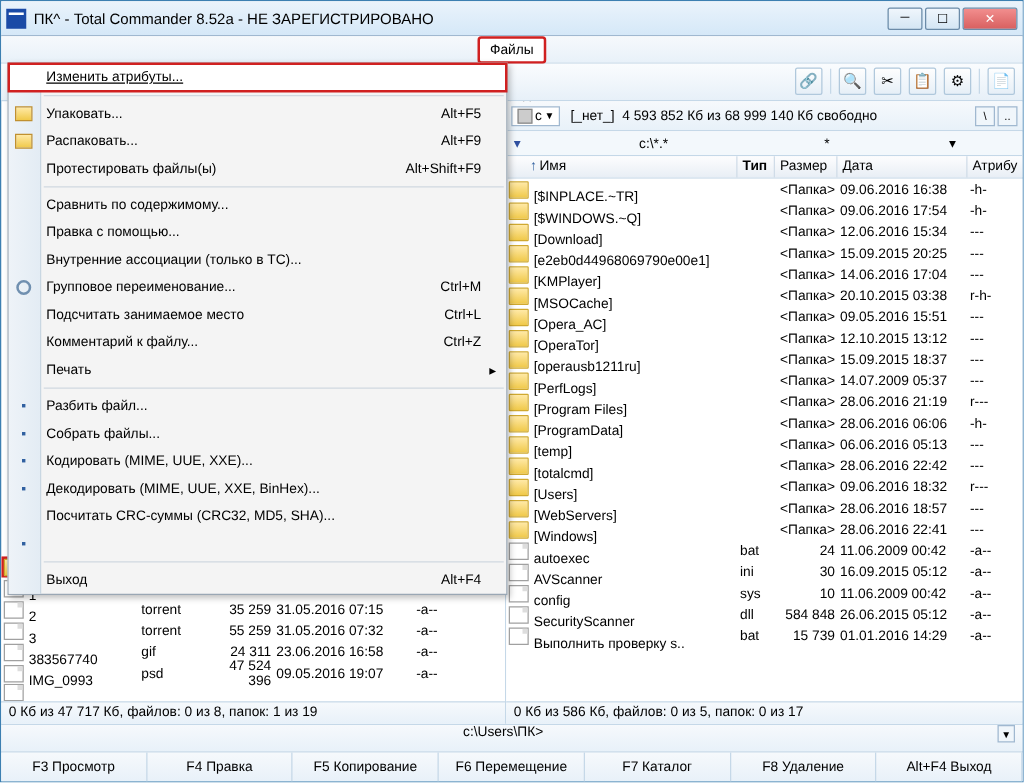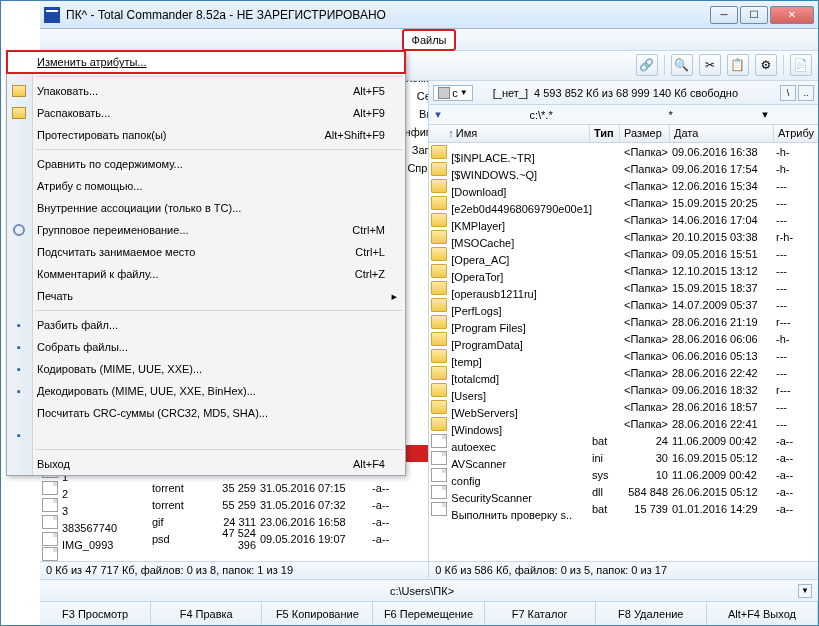--- a/index.html
+++ b/index.html
@@ -1,18 +1,18 @@
 <!DOCTYPE html>
 <html><head>
 <meta charset="utf-8">
 <style>
 * { margin: 0; padding: 0; box-sizing: border-box; font-family: Tahoma, sans-serif; font-size: 11px; }
 body { background: #fff; overflow: hidden; width: 819px; height: 626px; position: relative; }
 
-.window { width: 819px; height: 626px; border: 1px solid #3c7fb1; background: #fff; display: flex; flex-direction: column; padding-left: 39px; }
+.window { width: 819px; height: 626px; border: 1px solid #3c7fb1; background: #fff; display: flex; flex-direction: column; }
 .titlebar { height: 28px; background: linear-gradient(#eaf3fb, #d5e8f8); display: flex; align-items: center; padding: 0 4px; border-bottom: 1px solid #a0b8d0; }
 .titlebar .app-icon { width: 16px; height: 16px; background: #1a4aa6; display: inline-block; margin-right: 6px; position: relative; }
 .titlebar .app-icon::before { content: ''; position: absolute; top: 3px; left: 2px; width: 12px; height: 2px; background: #fff; }
 .titlebar .title-text { flex: 1; color: #000; font-size: 12px; }
 .win-btns { display: flex; gap: 0; }
 .win-btn { width: 28px; height: 18px; border: 1px solid #6b8ba8; border-radius: 2px; background: linear-gradient(#f0f6fc,#d4e6f4); display: flex; align-items: center; justify-content: center; margin-left: 2px; font-size: 10px; }
 .win-btn.close { width: 44px; background: linear-gradient(#f28e8e,#d86060); color: #fff; }
 
 .menubar { height: 22px; background: linear-gradient(#f6f9fc,#e8f1f9); display: flex; align-items: center; padding: 0 4px; border-bottom: 1px solid #c5d8e8; flex-direction: column; }
 .menu-item { padding: 3px 8px; cursor: default; }
@@ -23,21 +23,21 @@
 .tb-right { position: absolute; right: 6px; top: 3px; display: flex; gap: 6px; align-items: center; }
 .tb-btn { width: 22px; height: 22px; border: 1px solid #b0c8dc; border-radius: 2px; background: linear-gradient(#fefefe,#e6eff7); display: flex; align-items: center; justify-content: center; font-size: 12px; }
 .tb-sep { width: 1px; height: 20px; background: #c5d8e8; }
 
 .panels { flex: 1; display: flex; position: relative; }
 .left-panel { width: 404px; border-right: 1px solid #c5d8e8; display: flex; flex-direction: column; }
 .right-panel { flex: 1; display: flex; flex-direction: column; }
 
 .drive-bar { height: 24px; background: linear-gradient(#f6f9fc,#e8f1f9); border-bottom: 1px solid #c5d8e8; display: flex; align-items: center; padding: 0 4px; }
 .drive-sel { border: 1px solid #a0b8d0; padding: 1px 4px; background: #fff; display: flex; align-items: center; gap: 2px; }
-.drive-info { margin-left: 20px; }
+.drive-info { margin-left: 8px; }
 .drive-nav { margin-left: auto; display: flex; gap: 2px; }
 .nav-btn { width: 16px; height: 16px; border: 1px solid #a0b8d0; background: #f0f6fb; font-size: 9px; display:flex;align-items:center;justify-content:center; }
 
 .path-bar { height: 20px; background: #f3f8fc; border-bottom: 1px solid #c5d8e8; padding: 2px 6px; display:flex; align-items:center; }
 .path-bar span { flex:1; }
 .path-star { width:14px; text-align:center; }
 
 .col-header { height: 18px; background: linear-gradient(#fdfdfe,#e8eef5); border-bottom: 1px solid #c5d8e8; display: flex; }
 .col-header > div { border-right: 1px solid #d0dce8; padding: 2px 4px; overflow: hidden; white-space: nowrap; }
 .col-name { flex: 1; display:flex; }
@@ -61,21 +61,21 @@
 .file-ico::before { content:''; position:absolute; top:0; right:0; width:4px; height:4px; background:#ddd; }
 
 .left-partial-list .row .nm { width: 90px; flex: 0 0 90px; }
 .left-partial-list .row .ext { width: 50px; }
 .left-partial-list .row .sz { width: 58px; text-align: right; }
 .left-partial-list .row .dt { width: 112px; }
 .left-partial-list .row .at { width: 28px; }
 
 .status-bar { height: 18px; background: linear-gradient(#f6f9fc,#e8f1f9); border-top: 1px solid #c5d8e8; padding: 2px 6px; }
 
-.cmd-line { height: 22px; background: linear-gradient(#f6f9fc,#e8f1f9); border-top: 1px solid #c5d8e8; display: flex; align-items: center; padding: 0 6px; }
+.cmd-line { height: 22px; background: linear-gradient(#f6f9fc,#e8f1f9); border-top: 1px solid #c5d8e8; display: flex; padding: 0 6px; }
 .cmd-line .prompt { margin: 0 auto; }
 .cmd-line .dd { width:14px; height:14px; border:1px solid #a0b8d0; background:#f0f6fb; display:flex; align-items:center; justify-content:center; font-size:8px; }
 
 .fn-bar { height: 24px; background: linear-gradient(#f6f9fc,#e8f1f9); border-top: 1px solid #c5d8e8; display: flex; text-align: center; }
 .fn-btn { flex: 1; border-right: 1px solid #c5d8e8; display: flex; align-items: center; justify-content: center; padding: 0 4px; }
 
 
 .dropdown { position: absolute; left: 6px; top: 50px; width: 400px; background: #f4f4f4; border: 1px solid #9aa7b4; box-shadow: 2px 2px 5px rgba(0,0,0,0.25); z-index: 100; }
 .dd-iconcol { position:absolute; left:0; top:0; bottom:0; width:26px; background: linear-gradient(90deg,#eef3f8,#e3ecf4); border-right:1px solid #c9d7e2; }
 .dd-item { height: 22px; display: flex; align-items: center; padding-left: 30px; position: relative; }
@@ -434,29 +434,29 @@
       <span class="shortcut">Alt+F5</span>
     </div>
     <div class="dd-item">
       <span class="dd-icon">
         <span class="box-ico"></span>
       </span>
       <span class="lbl">Распаковать...</span>
       <span class="shortcut">Alt+F9</span>
     </div>
     <div class="dd-item">
-      <span class="lbl">Протестировать папок(ы)</span>
+      <span class="lbl">Протестировать файлы(ы)</span>
       <span class="shortcut">Alt+Shift+F9</span>
     </div>
     <div class="dd-sep"></div>
     <div class="dd-item">
       <span class="lbl">Сравнить по содержимому...</span>
     </div>
     <div class="dd-item">
-      <span class="lbl">Атрибу с помощью...</span>
+      <span class="lbl">Правка с помощью...</span>
     </div>
     <div class="dd-item">
       <span class="lbl">Внутренние ассоциации (только в TC)...</span>
     </div>
     <div class="dd-item">
       <span class="dd-icon">
         <span class="gear-ico"></span>
       </span>
       <span class="lbl">Групповое переименование...</span>
       <span class="shortcut">Ctrl+M</span>

